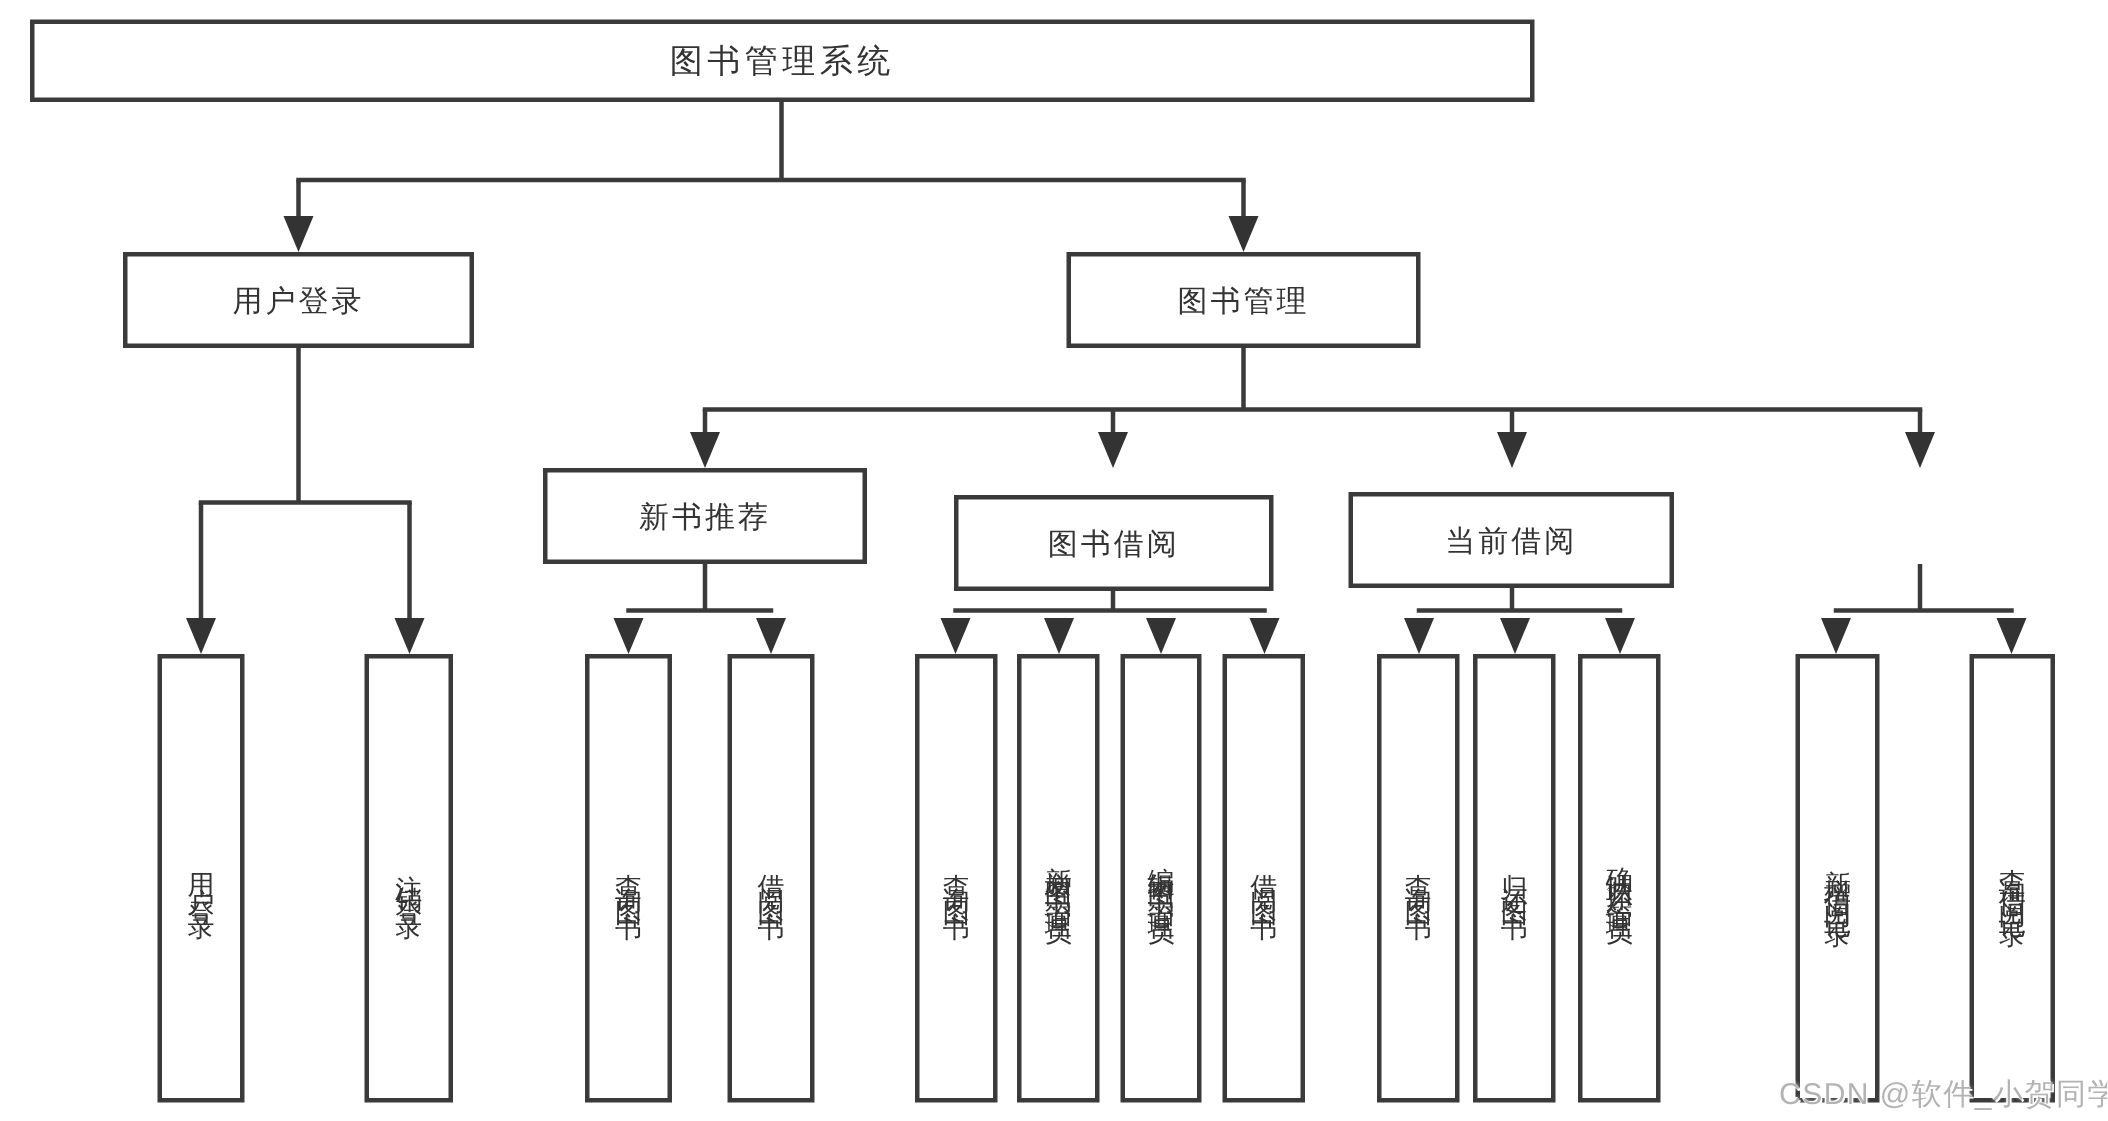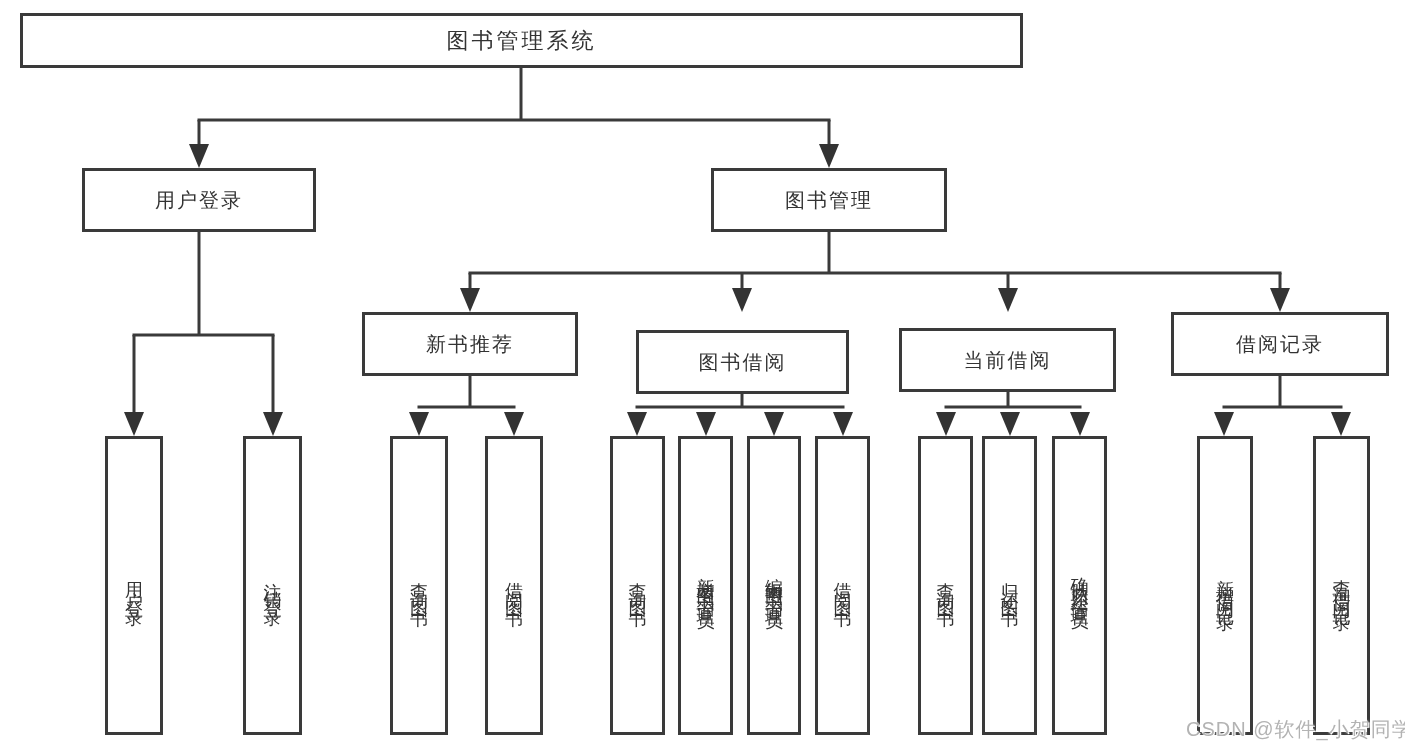--- a/index.html
+++ b/index.html
@@ -132,23 +132,20 @@
 
   <div class="node" style="left:362px;top:312px;width:216px;height:64px;">
     <span class="hlabel">新书推荐</span>
   </div>
   <div class="node" style="left:636px;top:312px;width:213px;height:64px;margin-top:18px;">
     <span class="hlabel">图书借阅</span>
   </div>
   <div class="node" style="left:899px;top:328px;width:217px;height:64px;">
     <span class="hlabel">当前借阅</span>
   </div>
-  <div class="node" style="left:1171px;top:312px;width:218px;height:64px;">
-    <span class="hlabel">借阅记录</span>
-  </div>
 
   <div class="node vnode" style="left:105px;top:436px;width:58px;height:299px;">
     <span class="vlabel">用户登录</span>
   </div>
   <div class="node vnode" style="left:243px;top:436px;width:59px;height:299px;">
     <span class="vlabel">注销登录</span>
   </div>
 
   <div class="node vnode" style="left:390px;top:436px;width:58px;height:299px;">
     <span class="vlabel">查询图书</span>

